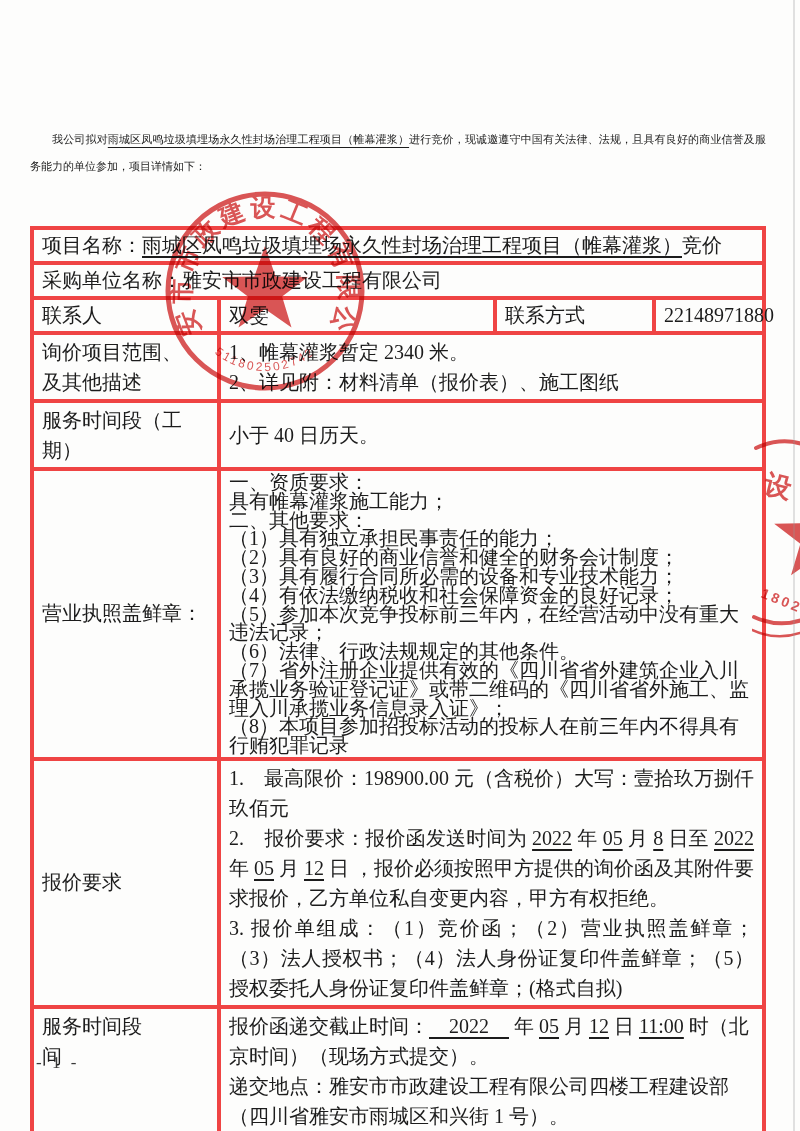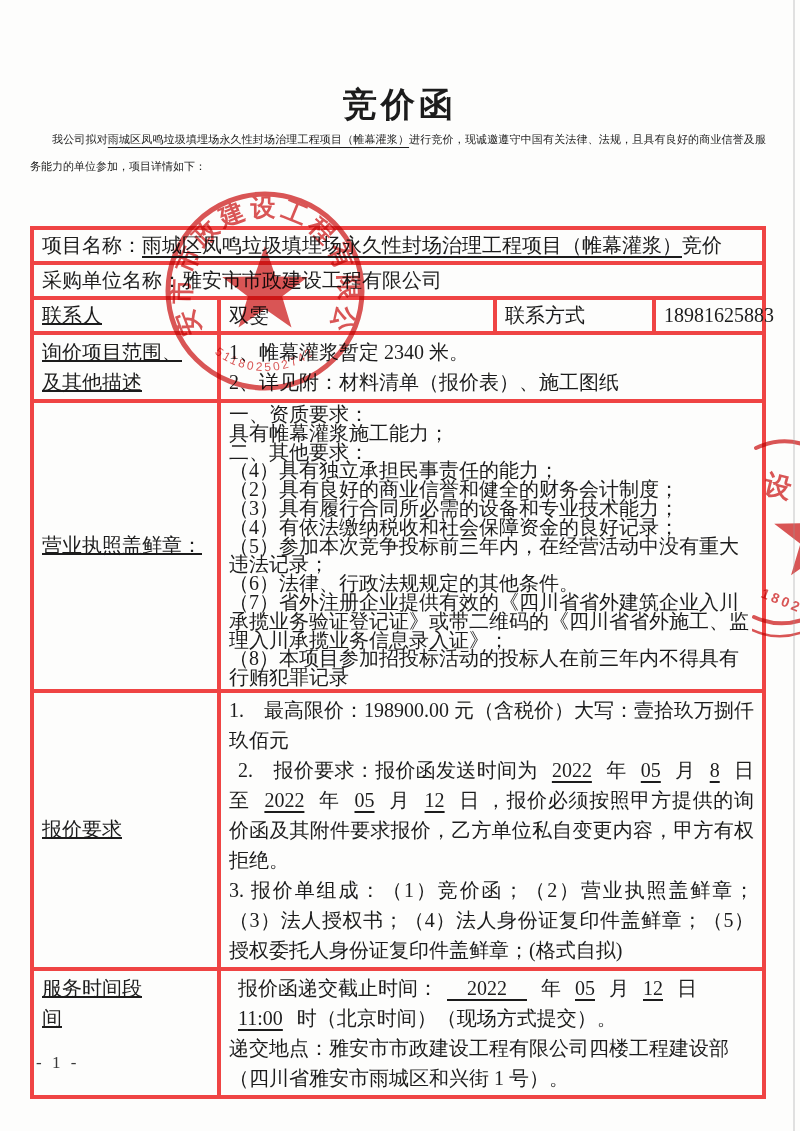--- a/index.html
+++ b/index.html
@@ -12,27 +12,27 @@
   .edge-shadow { position:absolute; left:793px; top:0; width:2px; height:1131px;
     background:rgba(150,150,150,.28); }
 
   .doc-title { position:absolute; left:0; top:82px; width:800px; text-align:center;
     font-size:34px; font-weight:bold; letter-spacing:4px; }
 
   .intro { position:absolute; left:30px; top:126px; width:736px;
     font-size:11px; line-height:27px; text-align:justify; text-indent:2em; }
 
   .u { text-decoration:underline; text-underline-offset:4px; }
-  .seg { white-space:pre-wrap;margin-left:9px; }
+  .seg { white-space:pre-wrap; }
 
   table.main { position:absolute; left:30px; top:226px; width:732px;
     border-collapse:collapse; table-layout:fixed; }
   table.main td { border:4px solid #ef4444; font-size:20px; padding:2px 8px;
     vertical-align:middle; }
-  td.lbl { padding-left:7px;text-decoration:underline; }
+  td.lbl { padding-left:7px; }
   .top { vertical-align:top !important; }
   .lh30 { line-height:30px; }
   .qual { font-size:15px; line-height:18.8px; padding:3px 8px 2px 10px;border-radius:29px; }
   .quote p { line-height:30px; text-align:justify; }
   .content { padding-left:11px; }
 
   .pageno { position:absolute; left:36px; top:1053px; font-size:17px;
     letter-spacing:3px; color:#3a3a3a; }
 
   
@@ -47,21 +47,20 @@
   .stamp-arc2 { fill:none; stroke:#d63e3e; stroke-width:2.5; stroke-linecap:round; }
   .edge-char { fill:#d63e3e; font-size:27px; font-weight:bold; }
   .edge-digits { fill:#d63e3e; font-size:14px; font-weight:bold; letter-spacing:3px;
     font-family:"Liberation Sans",sans-serif; }
 </style>
 </head>
 <body>
 
 <div class="page">
 
-  <div class="doc-title">竞价函</div>
 
   <div class="intro"><span>我公司拟对</span><span class="u">雨城区凤鸣垃圾填埋场永久性封场治理工程项目（帷幕灌浆）</span><span>进行竞价，现诚邀遵守中国有关法律、法规，且具有良好的商业信誉及服务能力的单位参加，项目详情如下：</span></div>
 
   <table class="main">
     <colgroup>
         <col style="width:187px">
         <col style="width:276px">
         <col style="width:159px">
         <col style="width:110px">
       </colgroup>
@@ -72,42 +71,49 @@
     </tr>
 
     <tr style="height:20px">
       <td colspan="4"><span>采购单位名称：</span><span>雅安市市政建设工程有限公司</span></td>
     </tr>
 
     <tr style="height:29px">
       <td class="lbl">联系人</td>
       <td>双雯</td>
       <td>联系方式</td>
-      <td>18981625883</td>
+      <td>22148971880</td>
     </tr>
 
     <tr style="height:66px">
       <td class="lbl top lh30">
         <div>询价项目范围、</div>
         <div>及其他描述</div>
       </td>
       <td colspan="3" class="top lh30 content">
         <div>1、帷幕灌浆暂定 2340 米。</div>
         <div>2、详见附：材料清单（报价表）、施工图纸</div>
       </td>
     </tr>
 
+    <tr style="height:56px">
+      <td class="lbl top lh30">
+        <div>服务时间段（工</div>
+        <div>期）</div>
+      </td>
+      <td colspan="3" class="content">小于 40 日历天。</td>
+    </tr>
 
     <tr style="height:227px">
       <td class="lbl">营业执照盖鲜章：</td>
       <td colspan="3" class="qual content">
         <div>一、资质要求：</div>
         <div>具有帷幕灌浆施工能力；</div>
         <div>二、其他要求：</div>
-        <div>（4）具有独立承担民事责任的能力；</div>
+        <div>（1）具有独立承担民事责任的能力；</div>
         <div>（2）具有良好的商业信誉和健全的财务会计制度；</div>
         <div>（3）具有履行合同所必需的设备和专业技术能力；</div>
         <div>（4）有依法缴纳税收和社会保障资金的良好记录；</div>
         <div>（5）参加本次竞争投标前三年内，在经营活动中没有重大违法记录；</div>
         <div>（6）法律、行政法规规定的其他条件。</div>
         <div>（7）省外注册企业提供有效的《四川省省外建筑企业入川承揽业务验证登记证》或带二维码的《四川省省外施工、监理入川承揽业务信息录入证》；</div>
         <div>（8）本项目参加招投标活动的投标人在前三年内不得具有行贿犯罪记录</div>
       </td>
     </tr>
 

